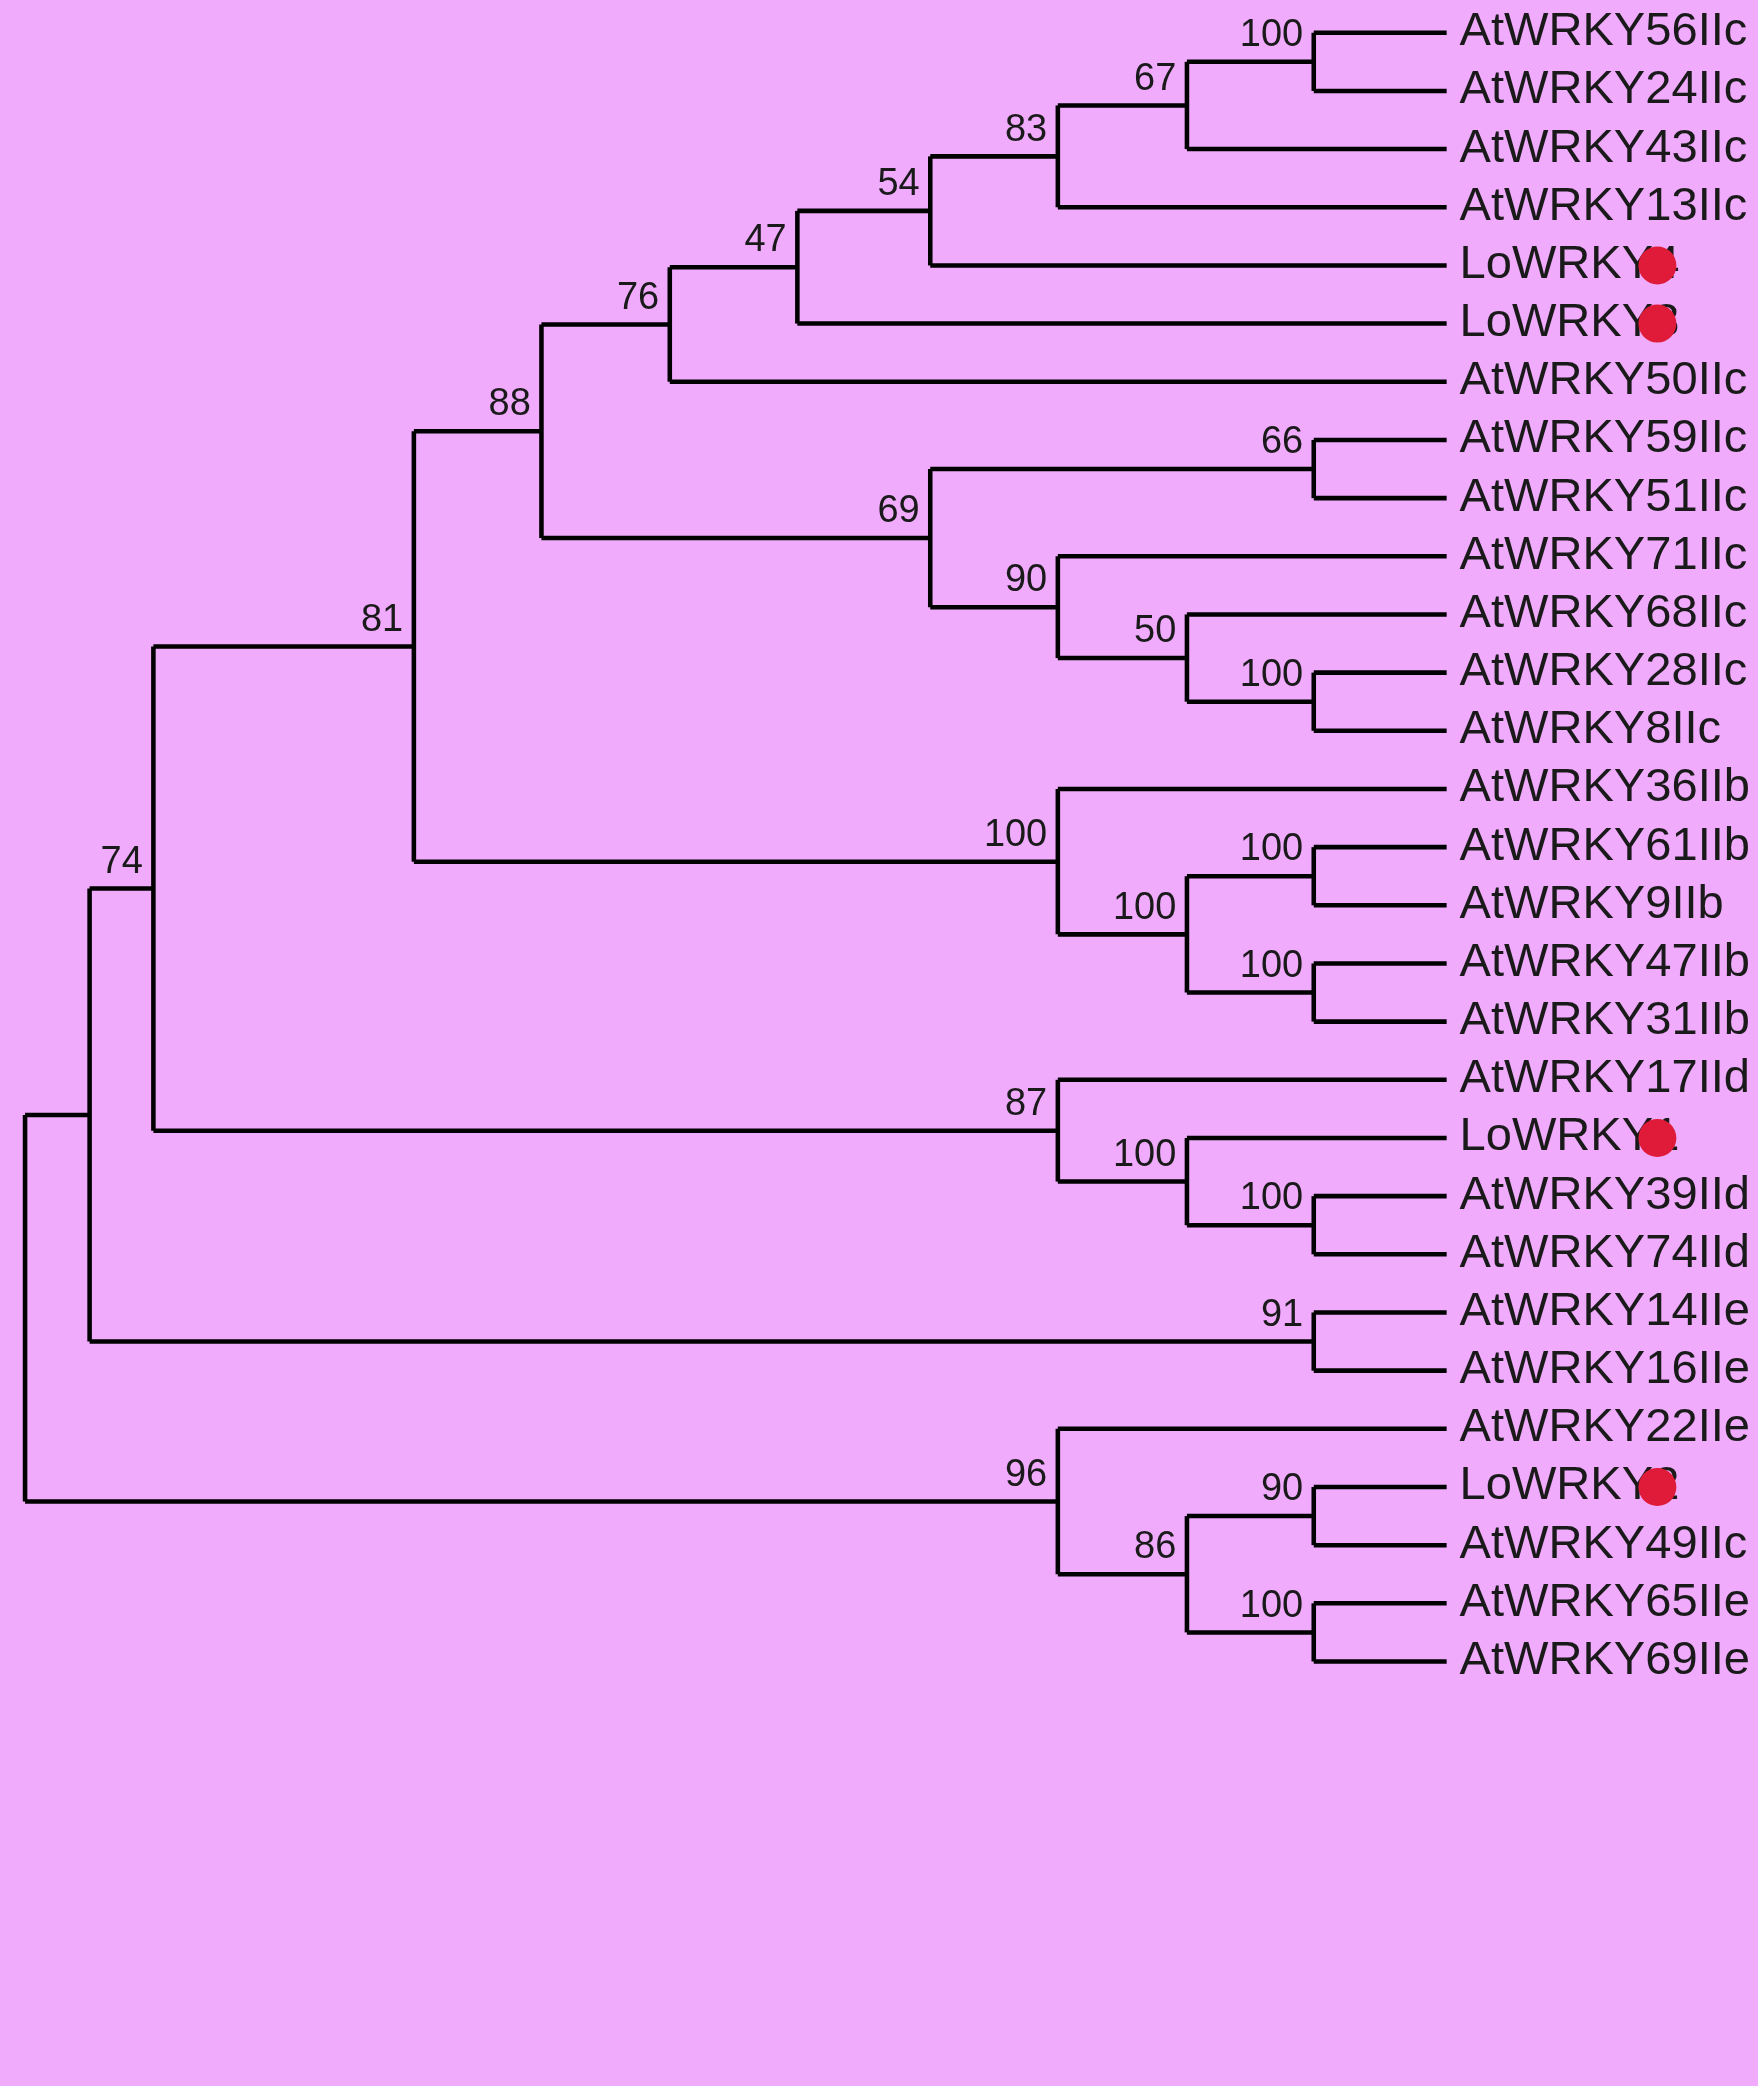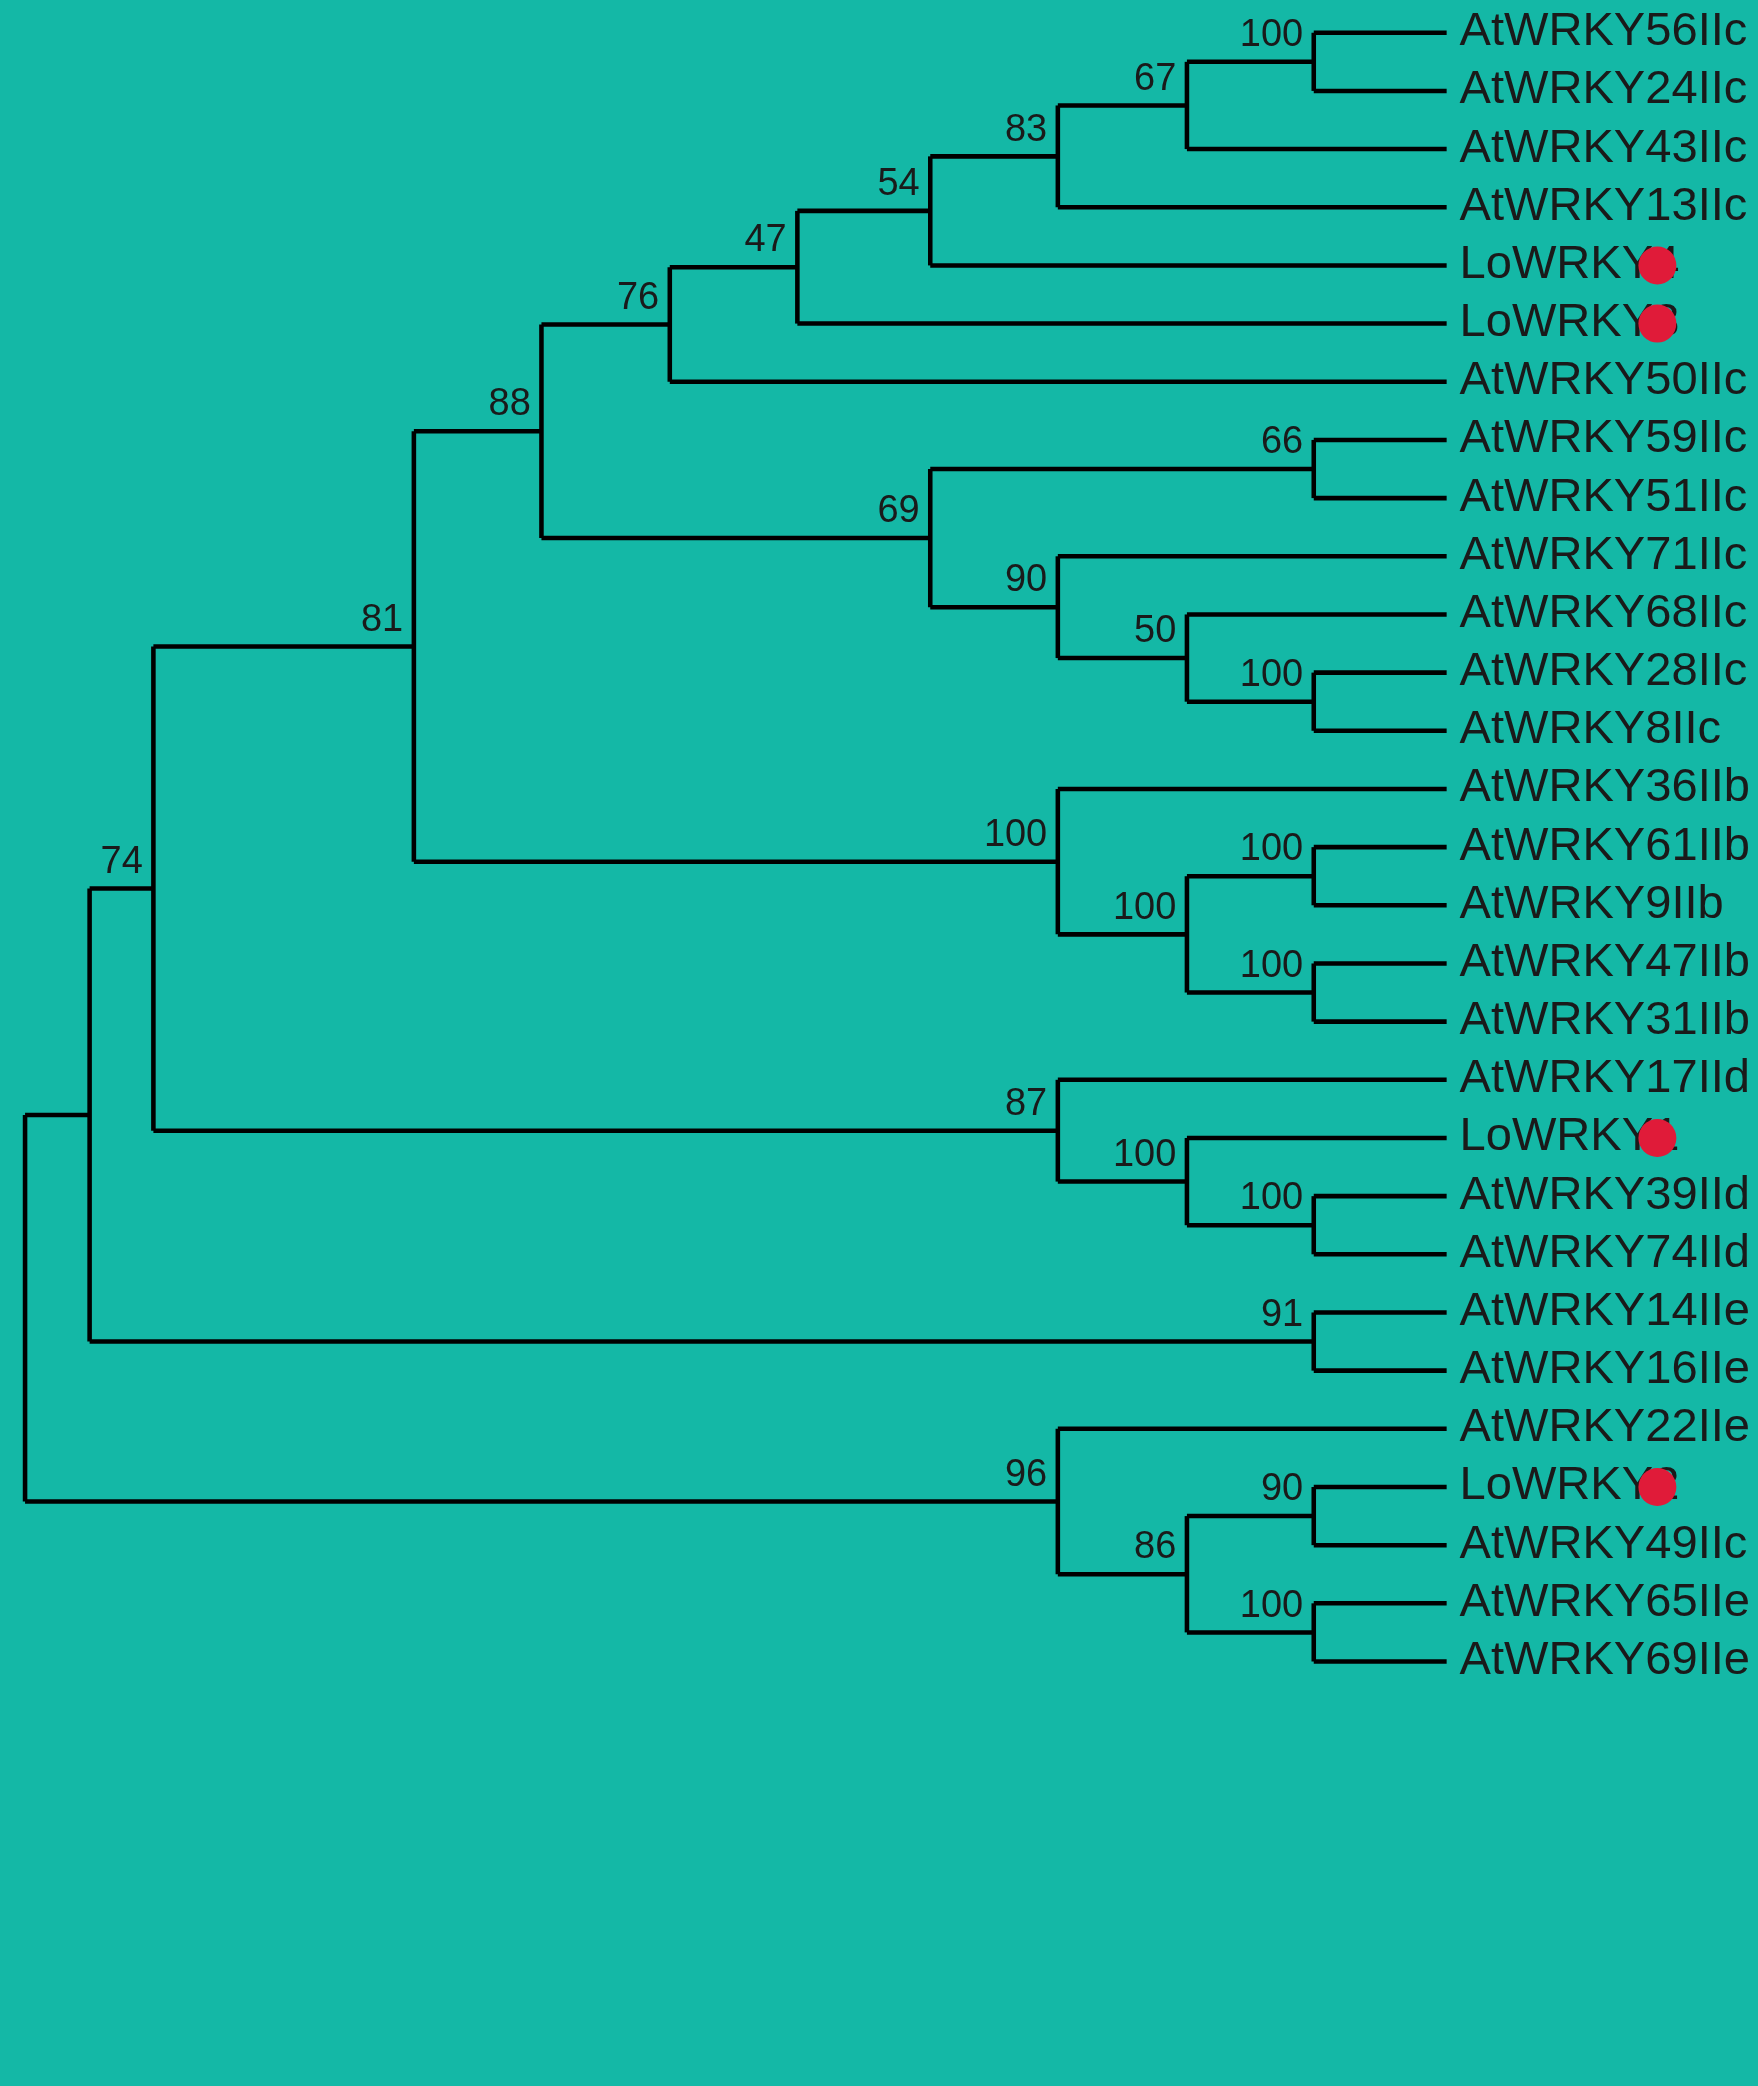--- a/index.html
+++ b/index.html
@@ -1,17 +1,17 @@
 <!DOCTYPE html>
 <html style="font-size:12px"><head>
 <meta charset="utf-8">
 <style>
   html,body{margin:0;padding:0;background:#ffffff;}
   body{font-family:"Liberation Sans",sans-serif;}
-  #stage{position:relative;width:1758px;height:2087px;background:#14b8a6;overflow:hidden;}
+  #stage{position:relative;width:1758px;height:2087px;background:#f0abfc;overflow:hidden;}
   #tree-svg{position:absolute;left:0;top:0;width:1758px;height:2087px;display:block;}
   .branch{stroke:#000000;stroke-width:6;stroke-linecap:butt;fill:none;}
   .tip-label{font-family:"Liberation Sans",sans-serif;font-size:62px;fill:#1a1a1a;dominant-baseline:middle;}
   .support-label{font-family:"Liberation Sans",sans-serif;font-size:50px;fill:#1a1a1a;text-anchor:end;dominant-baseline:middle;}
   .marker-dot{fill:#E01B39;}
 </style>
 </head>
 <body>
 
 <div id="stage">

